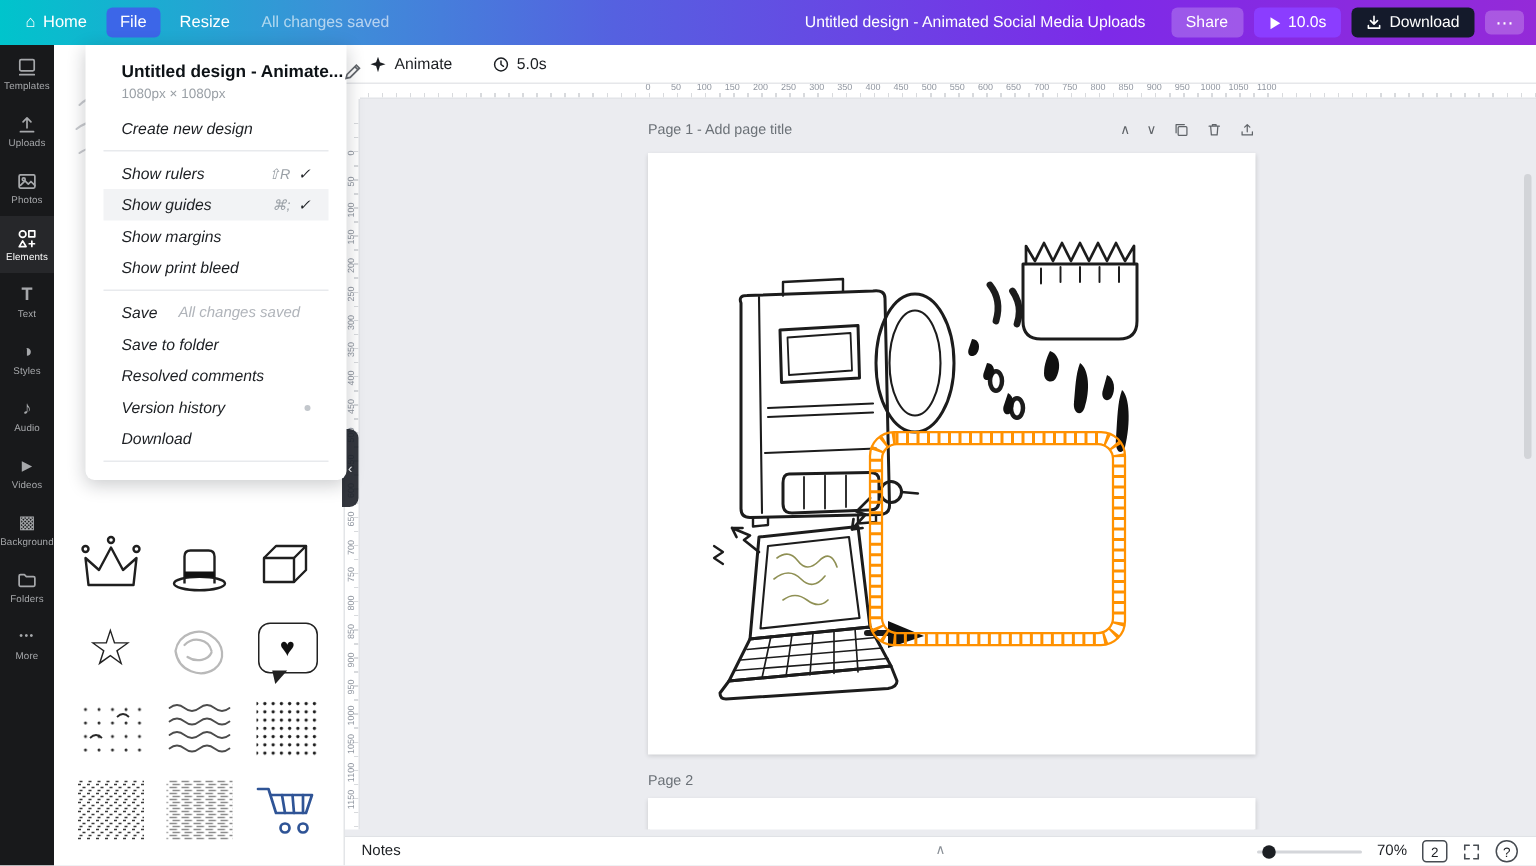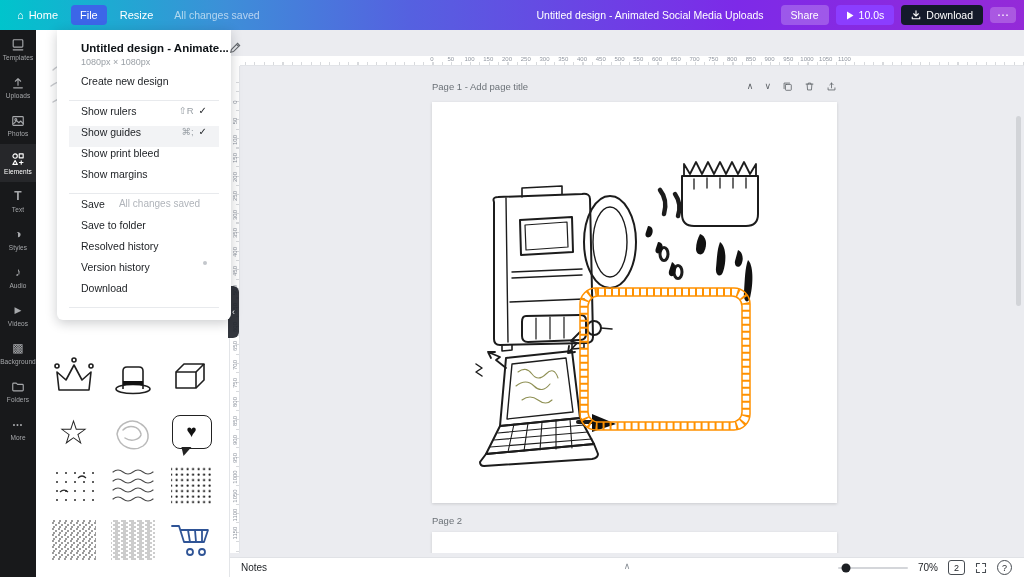--- a/index.html
+++ b/index.html
@@ -43,21 +43,21 @@
   .thumb-partial { position:absolute; left:9px; top:26px; width:57px; height:62px; background:#fff; }
 
   
   #file-menu { position:absolute; left:57px; top:30px; width:174px; background:#fff; z-index:60;
     border-radius:0 0 6px 6px; box-shadow:0 3px 12px rgba(20,22,30,.22); padding:10px 12px 8px; }
   .menu-head { display:flex; align-items:flex-start; padding:2px 12px 8px; }
   .menu-title { font-size:11.5px; font-weight:bold; color:#0d1216; white-space:nowrap; overflow:hidden; }
   .menu-dims { font-size:9px; color:#9aa0a6; margin-top:3px; }
   .menu-head .pencil { margin-left:auto; color:#5f6368; }
   .menu-head .pencil svg { stroke:#5f6368; fill:none; stroke-width:1.3; }
-  .menu-item { height:21px; display:flex; align-items:flex-start; padding:0 12px; font-size:10.5px; color:#1c1f23; cursor:default; }
+  .menu-item { height:21px; display:flex; align-items:center; padding:0 12px; font-size:10.5px; color:#1c1f23; cursor:default;font-style:italic; }
   .menu-item.hover { background:#f2f3f5; }
   .mi-right { margin-left:auto; display:flex; align-items:center; gap:5px; }
   .shortcut { color:#9aa0a6; font-size:9.5px; }
   .check { color:#1c1f23; font-size:10px; }
   .mi-note { color:#b0b4ba; margin-left:14px; font-size:10px; }
   .mi-dot { margin-left:auto; width:4px; height:4px; border-radius:50%; background:#c3c7cc; }
   .menu-sep { height:1px; background:#e8eaed; margin:4px 0; }
 
   
   #editor { position:absolute; left:230px; top:30px; width:794px; height:547px; background:#ebecf0; }
@@ -354,49 +354,64 @@
       </span>
   </div>
   <div class="menu-item hover">
     <span>Show guides</span>
     <span class="mi-right">
         <span class="shortcut">⌘;</span>
         <span class="check">✓</span>
       </span>
   </div>
   <div class="menu-item">
+    <span>Show margins</span>
+  </div>
+  <div class="menu-item">
     <span>Show print bleed</span>
-  </div>
-  <div class="menu-item">
-    <span>Show margins</span>
   </div>
   <div class="menu-sep"></div>
 
   <div class="menu-item">
     <span>Save</span>
     <span class="mi-note">All changes saved</span>
   </div>
   <div class="menu-item">
     <span>Save to folder</span>
   </div>
   <div class="menu-item">
-    <span>Resolved history</span>
+    <span>Resolved comments</span>
   </div>
   <div class="menu-item">
     <span>Version history</span>
     <span class="mi-dot"></span>
   </div>
   <div class="menu-item">
     <span>Download</span>
   </div>
   <div class="menu-sep"></div>
 
 </div>
 
 <div id="editor">
+  <div id="toolbar2">
+    <div class="t2-btn">
+      <svg width="12" height="12" viewBox="0 0 16 16">
+          <path class="sparkle" d="M8 1l1.7 5 5 1.7-5 1.7L8 14.8 6.3 9.4l-5-1.7 5-1.7z"></path>
+        </svg>
+      <span>Animate</span>
+    </div>
+    <div class="t2-btn">
+      <svg width="12" height="12" viewBox="0 0 16 16">
+          <circle cx="8" cy="8" r="5.7"></circle>
+          <path d="M8 4.8V8l2.2 1.6"></path>
+        </svg>
+      <span>5.0s</span>
+    </div>
+  </div>
 
   <div id="ruler-corner"></div>
   <div id="ruler-h">
       <span class="hmark" style="left: 192px;">0</span>
       <span class="hmark" style="left: 210.75px;">50</span>
       <span class="hmark" style="left: 229.5px;">100</span>
       <span class="hmark" style="left: 248.25px;">150</span>
       <span class="hmark" style="left: 267px;">200</span>
       <span class="hmark" style="left: 285.75px;">250</span>
       <span class="hmark" style="left: 304.5px;">300</span>

